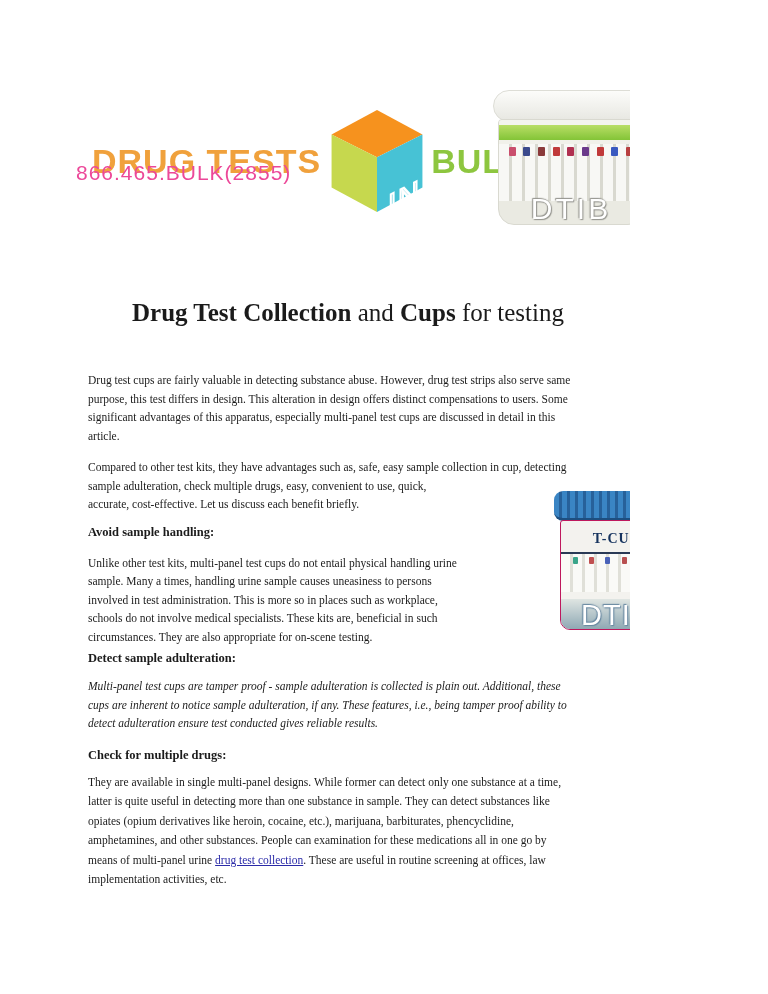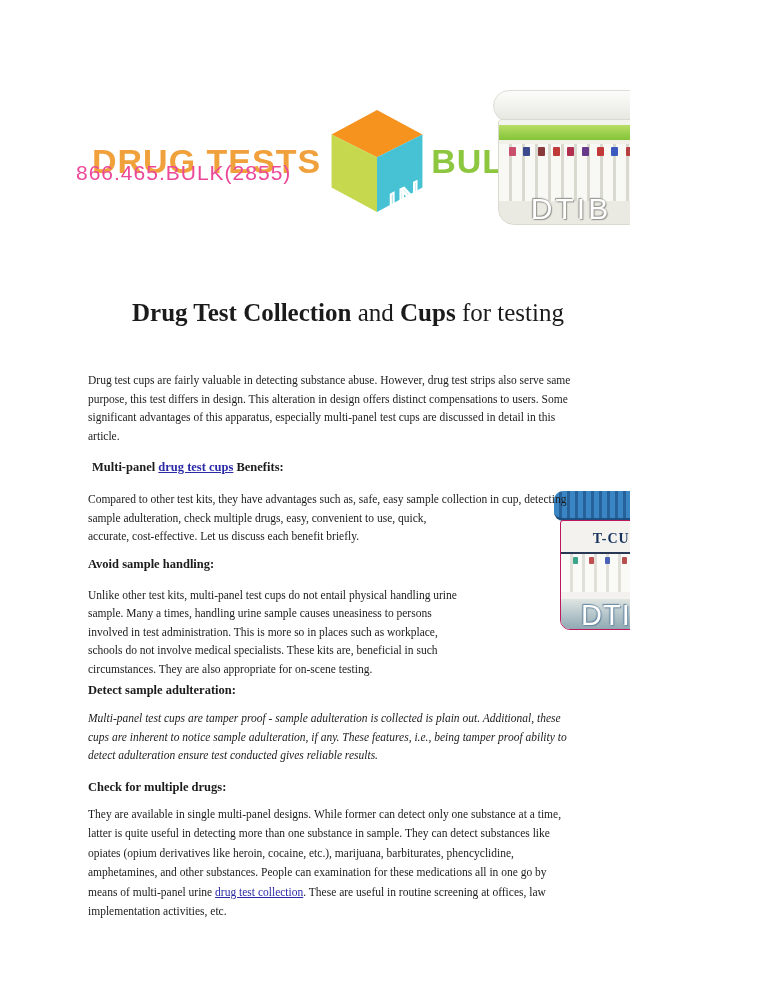--- a/index.html
+++ b/index.html
@@ -137,21 +137,20 @@
   </div>
 
   <div class="article">
     <h1><b>Drug Test Collection</b><span> and </span><b>Cups</b><span> for testing</span></h1>
 
     <p class="p1">Drug test cups are fairly valuable in detecting substance abuse. However, drug test strips also serve same
 purpose, this test differs in design. This alteration in design offers distinct compensations to users. Some
 significant advantages of this apparatus, especially multi-panel test cups are discussed in detail in this
 article.</p>
 
-    <h3 class="h-benefits"><span>Multi-panel </span><a class="doclink">drug test cups</a><span> Benefits:</span></h3>
 
     <p class="p2">Compared to other test kits, they have advantages such as, safe, easy sample collection in cup, detecting
 sample adulteration, check multiple drugs, easy, convenient to use, quick,
 accurate, cost-effective. Let us discuss each benefit briefly.</p>
 
     <h3 class="h-handling">Avoid sample handling:</h3>
 
     <p class="p3">Unlike other test kits, multi-panel test cups do not entail physical handling urine
 sample. Many a times, handling urine sample causes uneasiness to persons
 involved in test administration. This is more so in places such as workplace,

